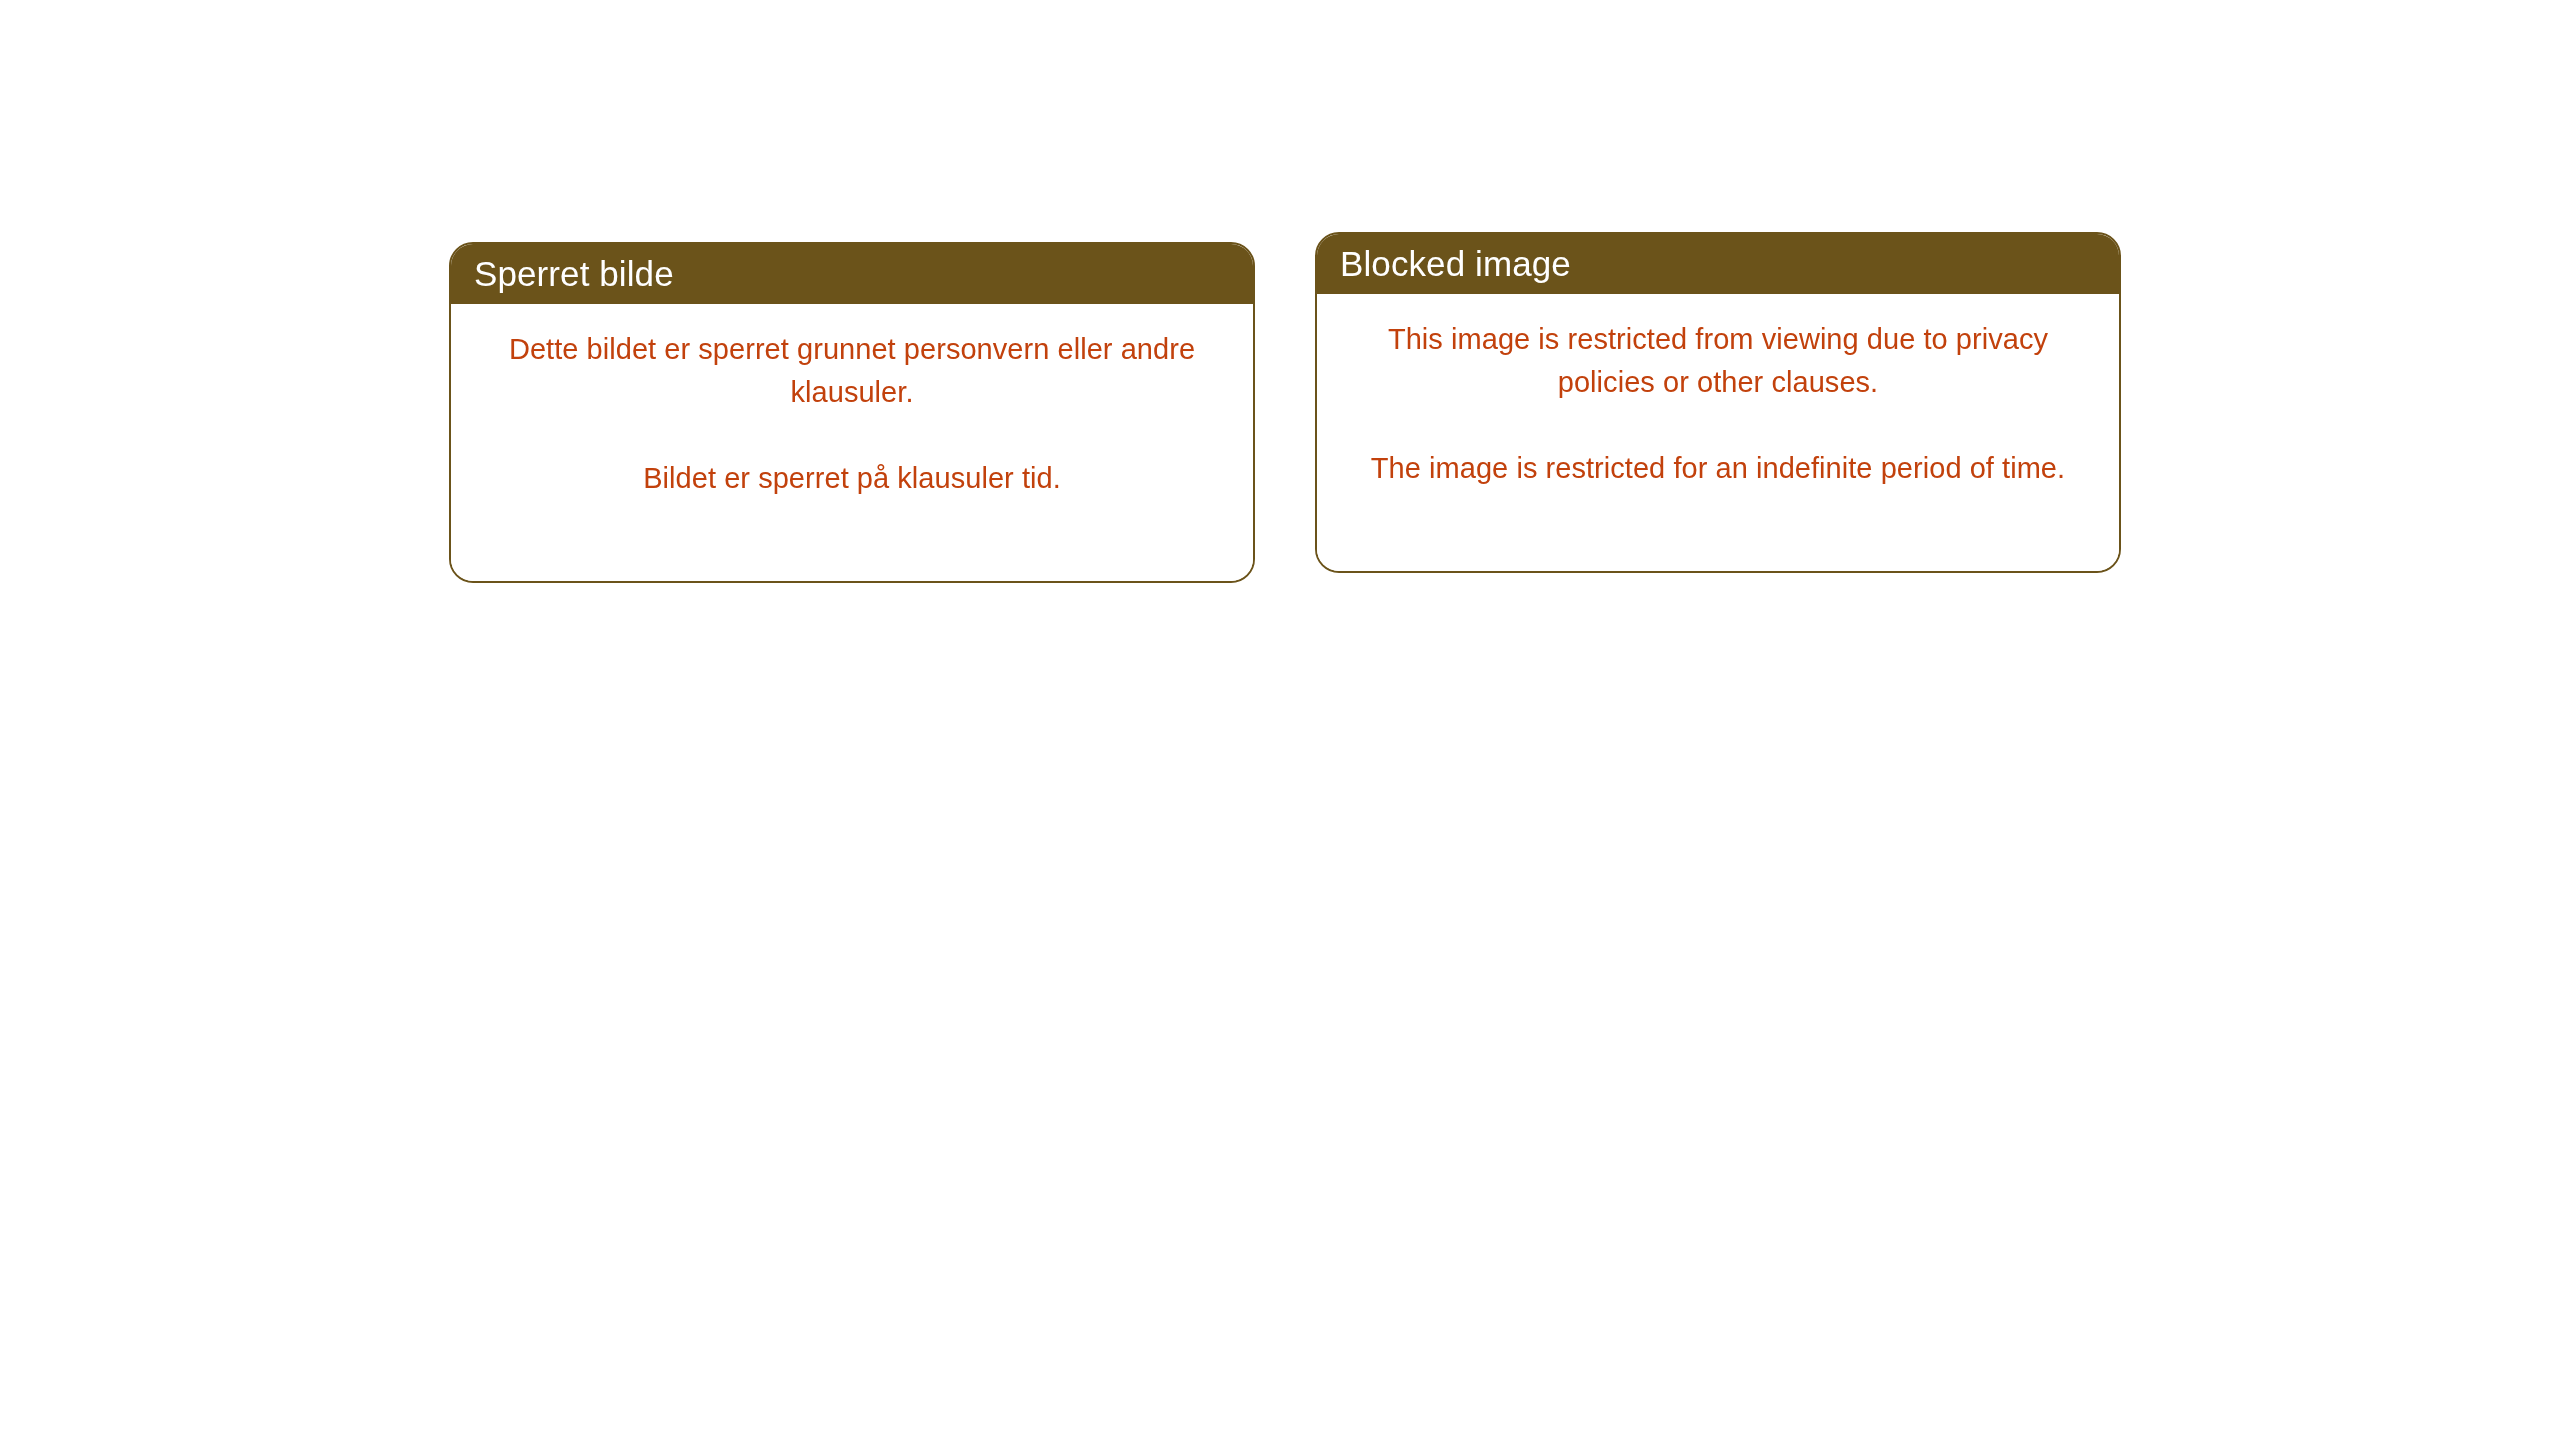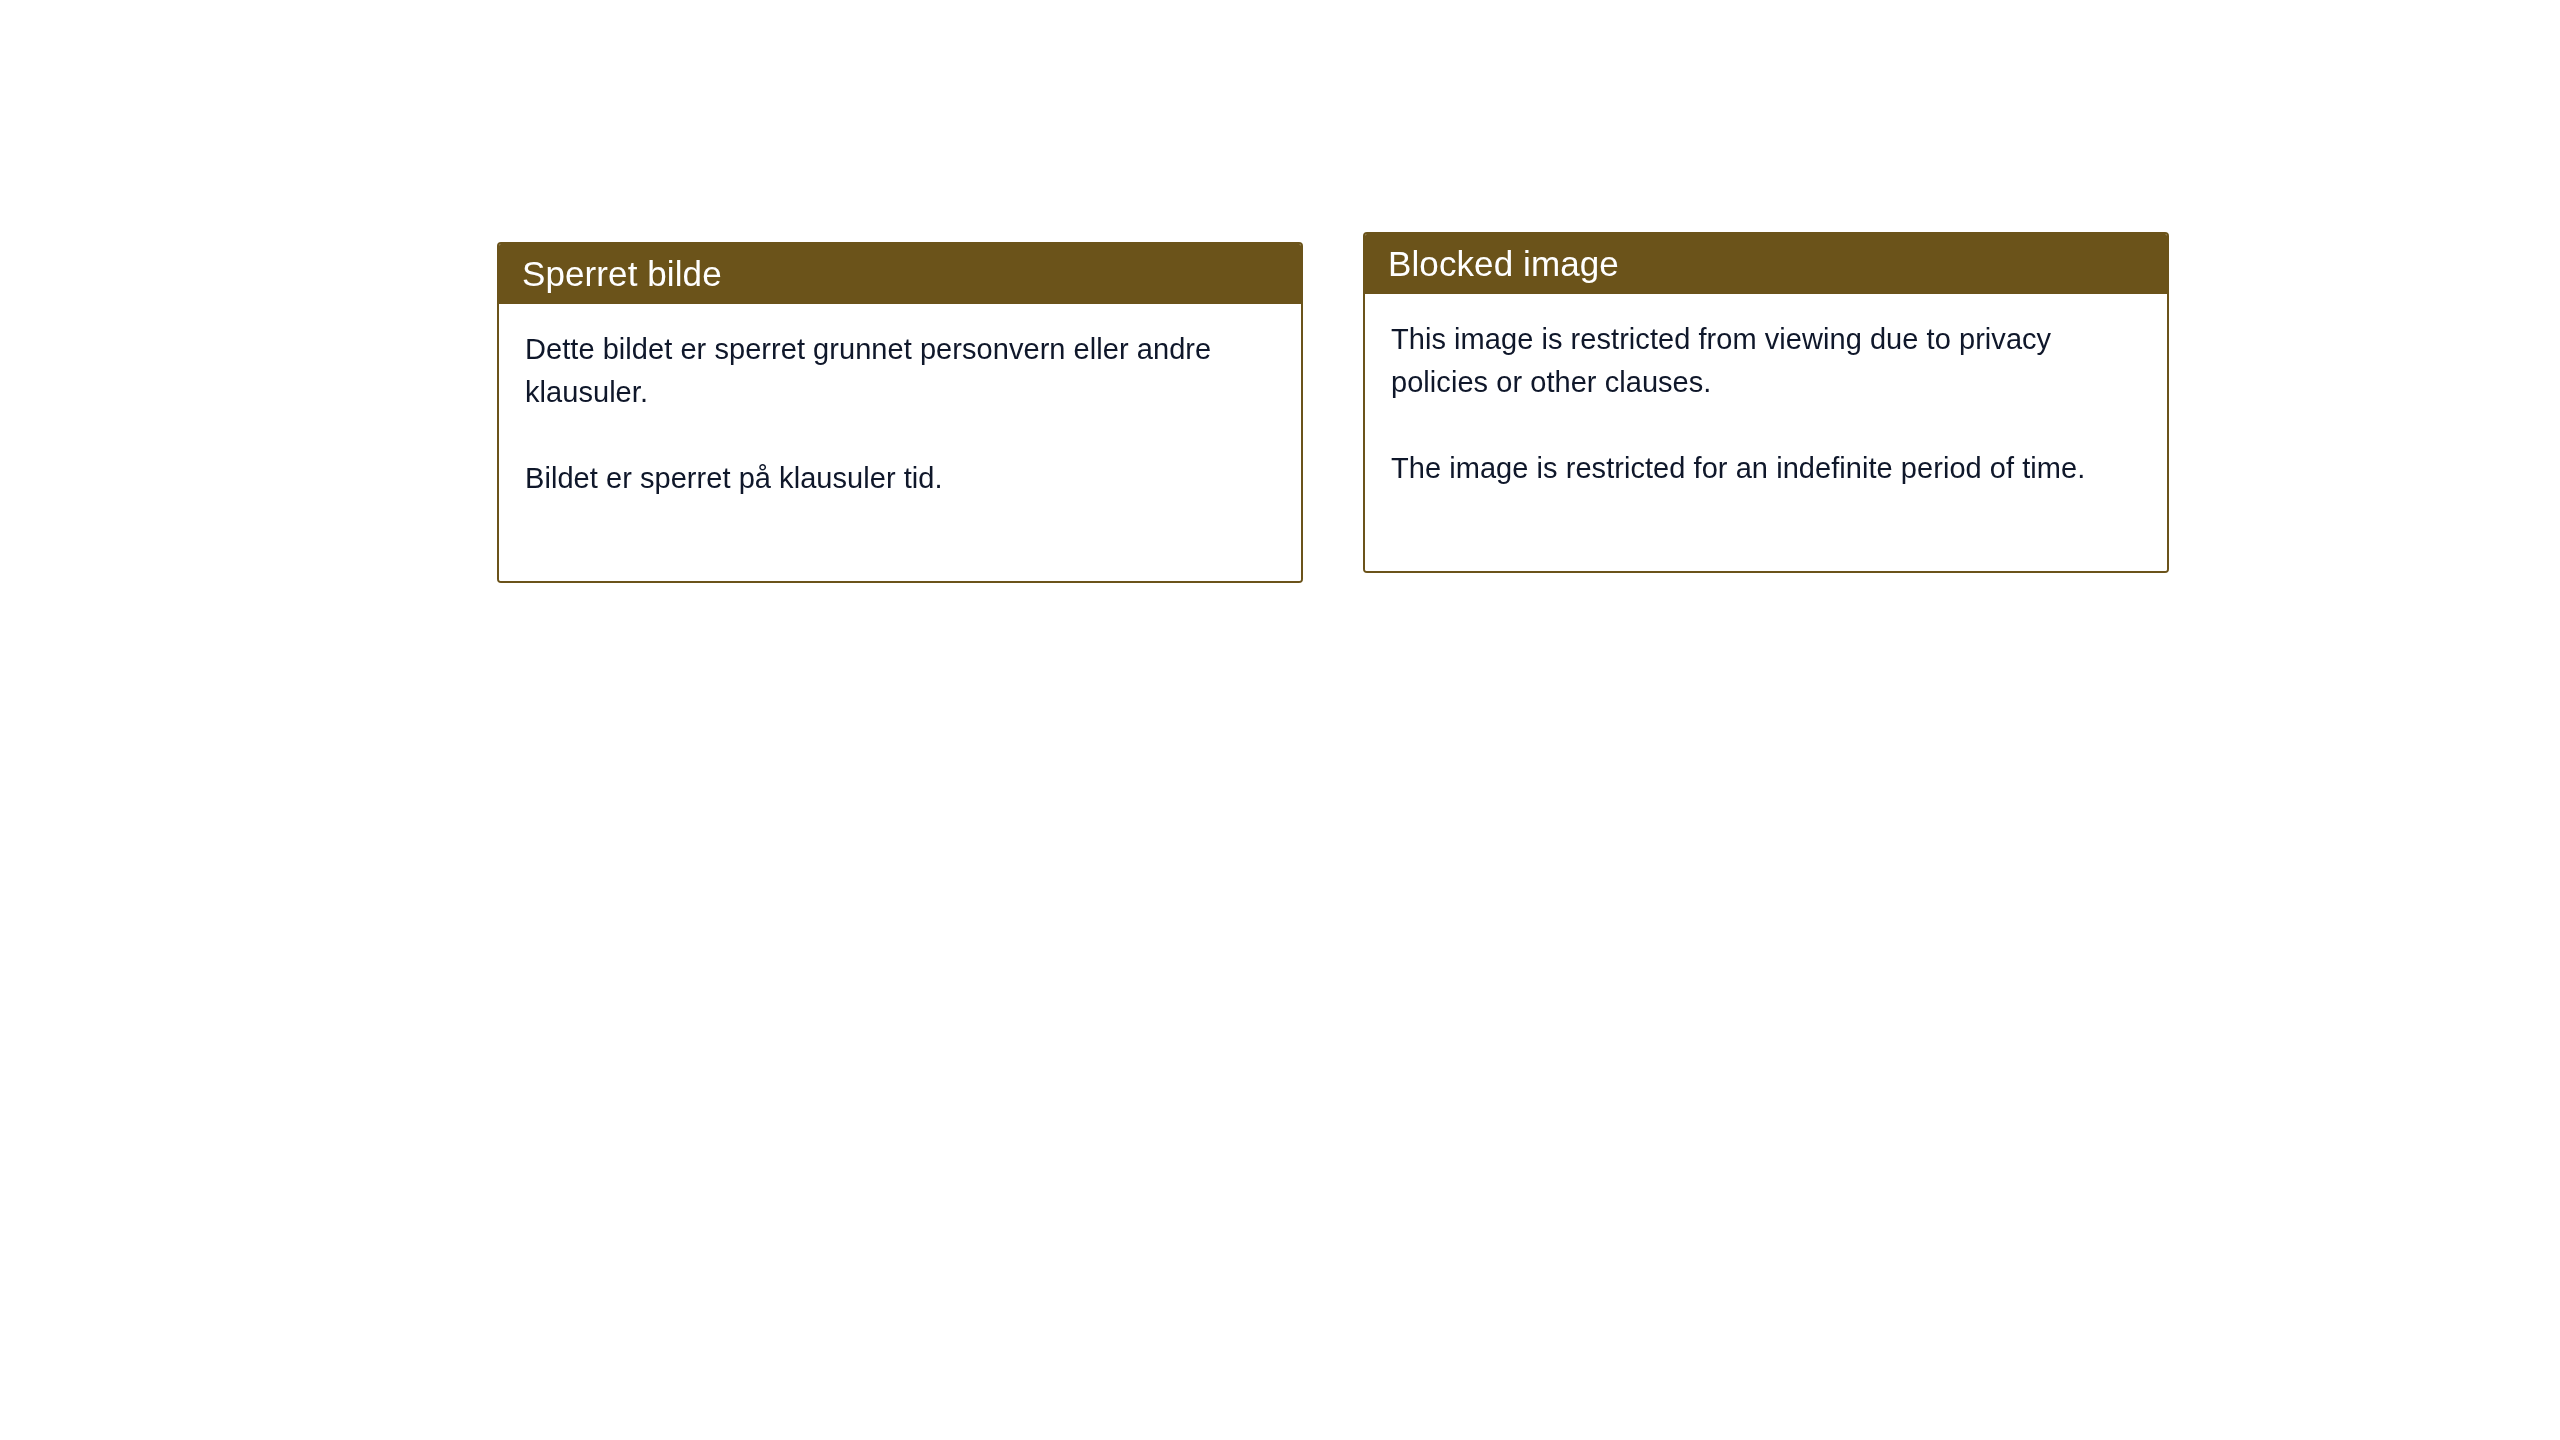--- a/index.html
+++ b/index.html
@@ -23,23 +23,22 @@
     background: #ffffff;
   }
 
   .notice-card {
     position: absolute;
     box-sizing: border-box;
     width: 806px;
     height: 341px;
     background: #ffffff;
     border: 2px solid #6b531a;
-    border-radius: 4px;
+    border-radius: 24px;
     overflow: hidden;
-    margin-left: 48px;
   }
 
   #card-no  { left: 449px; top: 242px; }
   #card-en  { left: 1315px; top: 232px; }
 
   .card-header {
     box-sizing: border-box;
     width: 100%;
     height: 60px;
     background: #6b531a;
@@ -59,25 +58,26 @@
 
   .card-body {
     box-sizing: border-box;
     padding: 24px 26px 0 26px;
     background: #ffffff;
     height: calc(100% - 60px);
   }
 
   .card-paragraph {
     margin: 0;
-    color: #0f172a;
+    color: #c2410c;
     font-size: 29px;
     line-height: 43px;
     font-weight: 400;
     letter-spacing: 0.05px;
+    text-align: center;
   }
 
   .card-paragraph + .card-paragraph {
     margin-top: 43px;
   }
 </style>
 </head>
 <body>
 
 <div id="stage">

